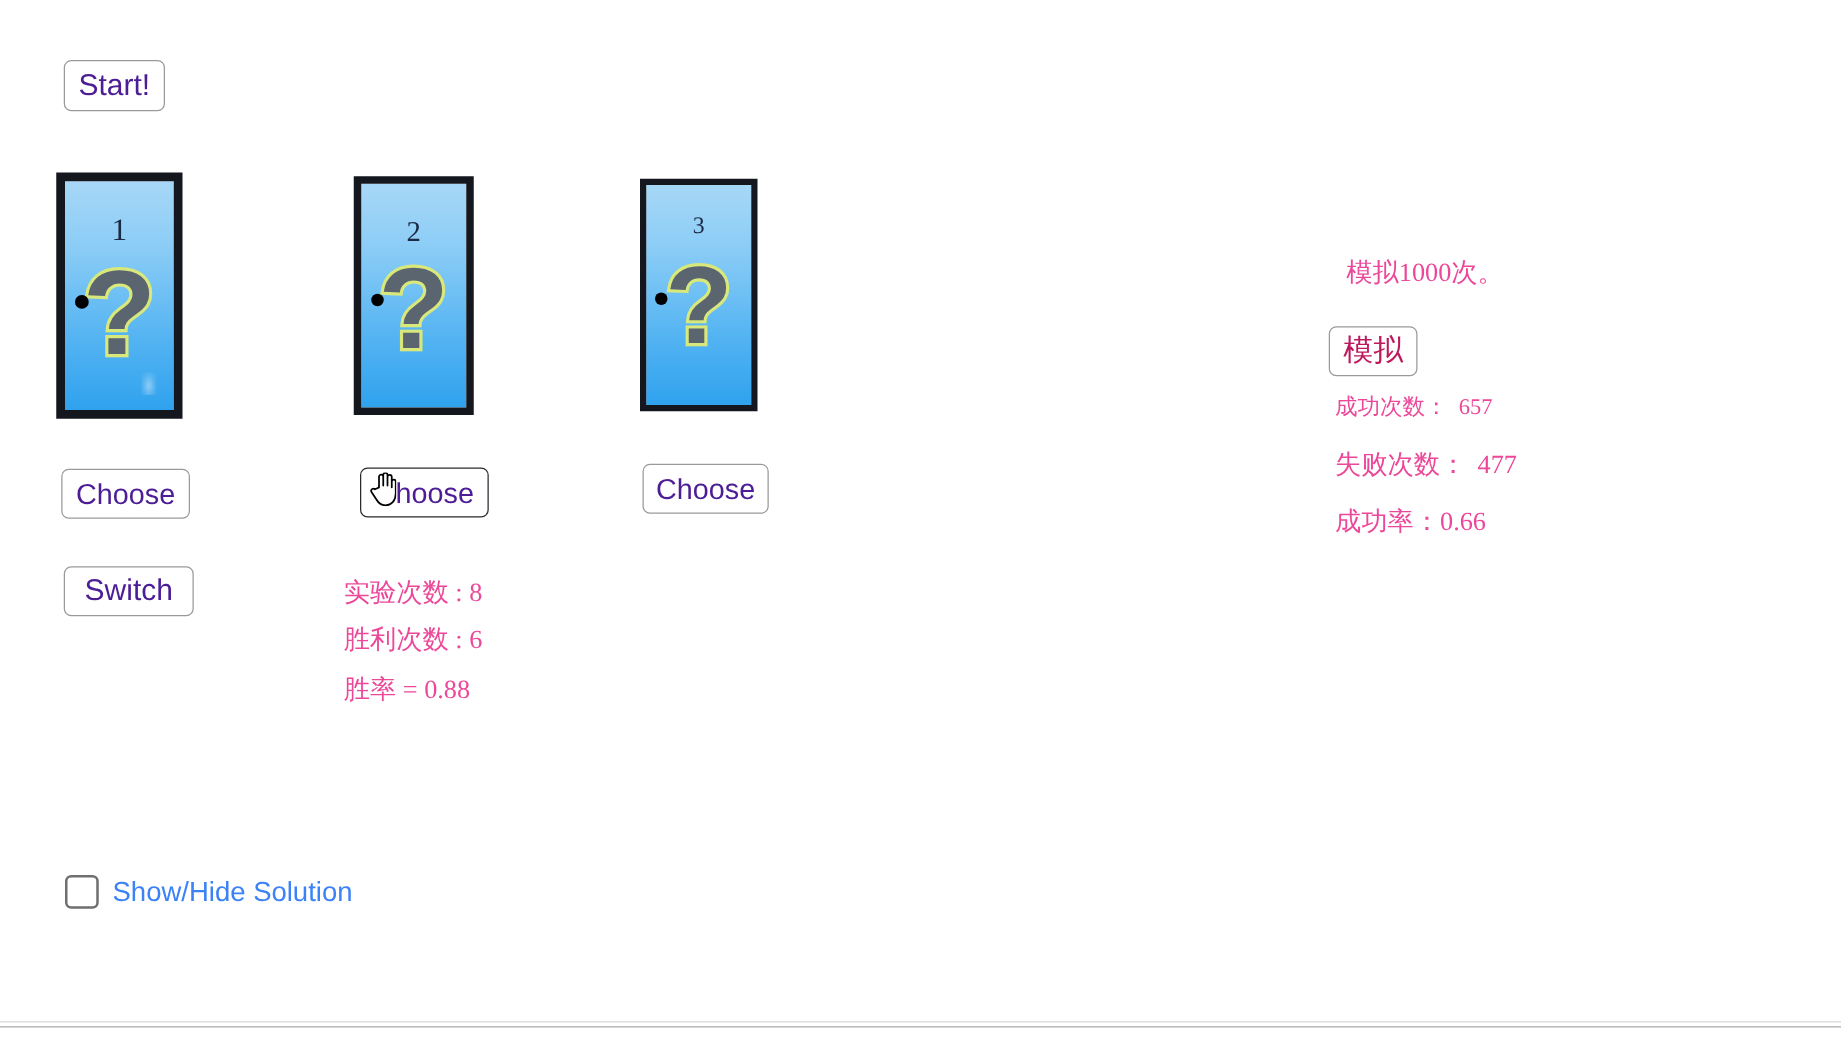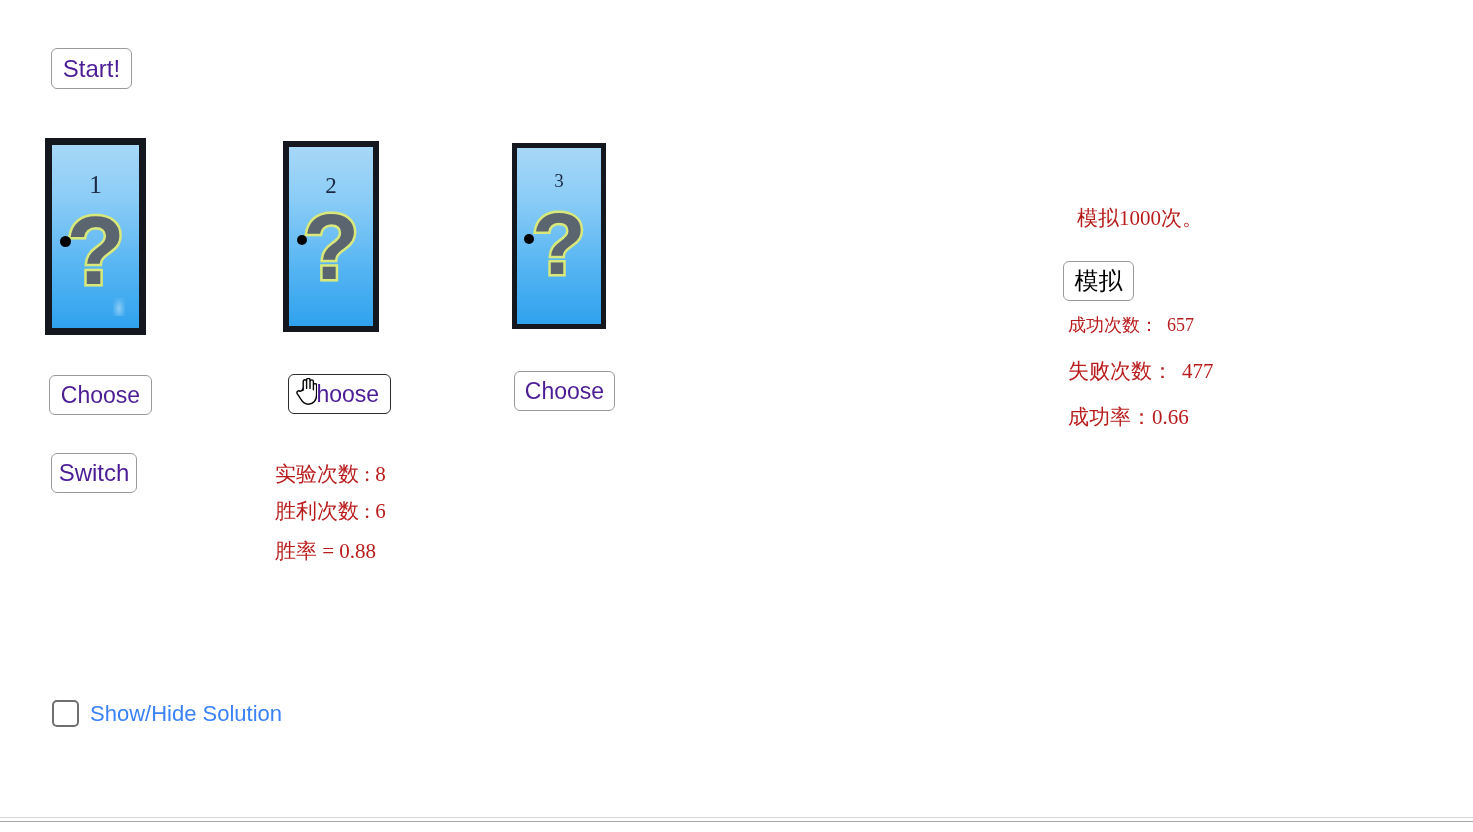--- a/index.html
+++ b/index.html
@@ -40,32 +40,32 @@
     cursor: pointer;
     white-space: nowrap;
     user-select: none;
   }
   .btn.hovered {
     border-color: #2b2b2b;
     border-width: 1px;
   }
 
   #start-button   { left: 51px;  top: 48px;  width: 81px;  height: 41px; font-size: 24px; }
-  #switch-button  { left: 51px;  top: 453px; width: 86px;  height: 40px; font-size: 24px; }
+  #switch-button  { left: 51px;  top: 453px; width: 104px;  height: 40px; font-size: 24px; }
 
   .choose-button  { width: 103px; height: 40px; font-size: 23px; }
   #choose-button-1 { left: 49px;  top: 375px; }
   #choose-button-2 { left: 288px; top: 374px; width: 103px; }
   #choose-button-3 { left: 514px; top: 371px; width: 101px; }
 
   #simulate-button {
     left: 1063px; top: 261px; width: 71px; height: 40px;
     font-size: 24px;
     font-family: "Liberation Serif", serif;
-    color: #000000;
+    color: #be185d;
   }
 
   
   .door {
     position: absolute;
     box-sizing: border-box;
     border: 6px solid #14171d;
     background: linear-gradient(180deg, #a7d7f7 0%, #8ccdf6 28%, #55b4f2 68%, #2fa2ee 100%);
     overflow: hidden;
   }
@@ -118,21 +118,21 @@
     width: 12px;
     height: 18px;
     background: radial-gradient(ellipse at 50% 60%, rgba(255,255,255,0.42) 0%, rgba(255,255,255,0.10) 60%, rgba(255,255,255,0) 100%);
     pointer-events: none;
   }
 
   
   .math-line {
     position: absolute;
     font-family: "Liberation Serif", serif;
-    color: #b91c1c;
+    color: #ec4899;
     white-space: nowrap;
     line-height: 1;
   }
 
   #trials-line  { left: 275px; top: 464px; font-size: 21px; }
   #wins-line    { left: 275px; top: 501px; font-size: 21px; }
   #winrate-line { left: 275px; top: 541px; font-size: 21px; }
 
   #sim-caption    { left: 1077px; top: 208px; font-size: 21px; }
   #success-line   { left: 1068px; top: 316px; font-size: 18px; }

